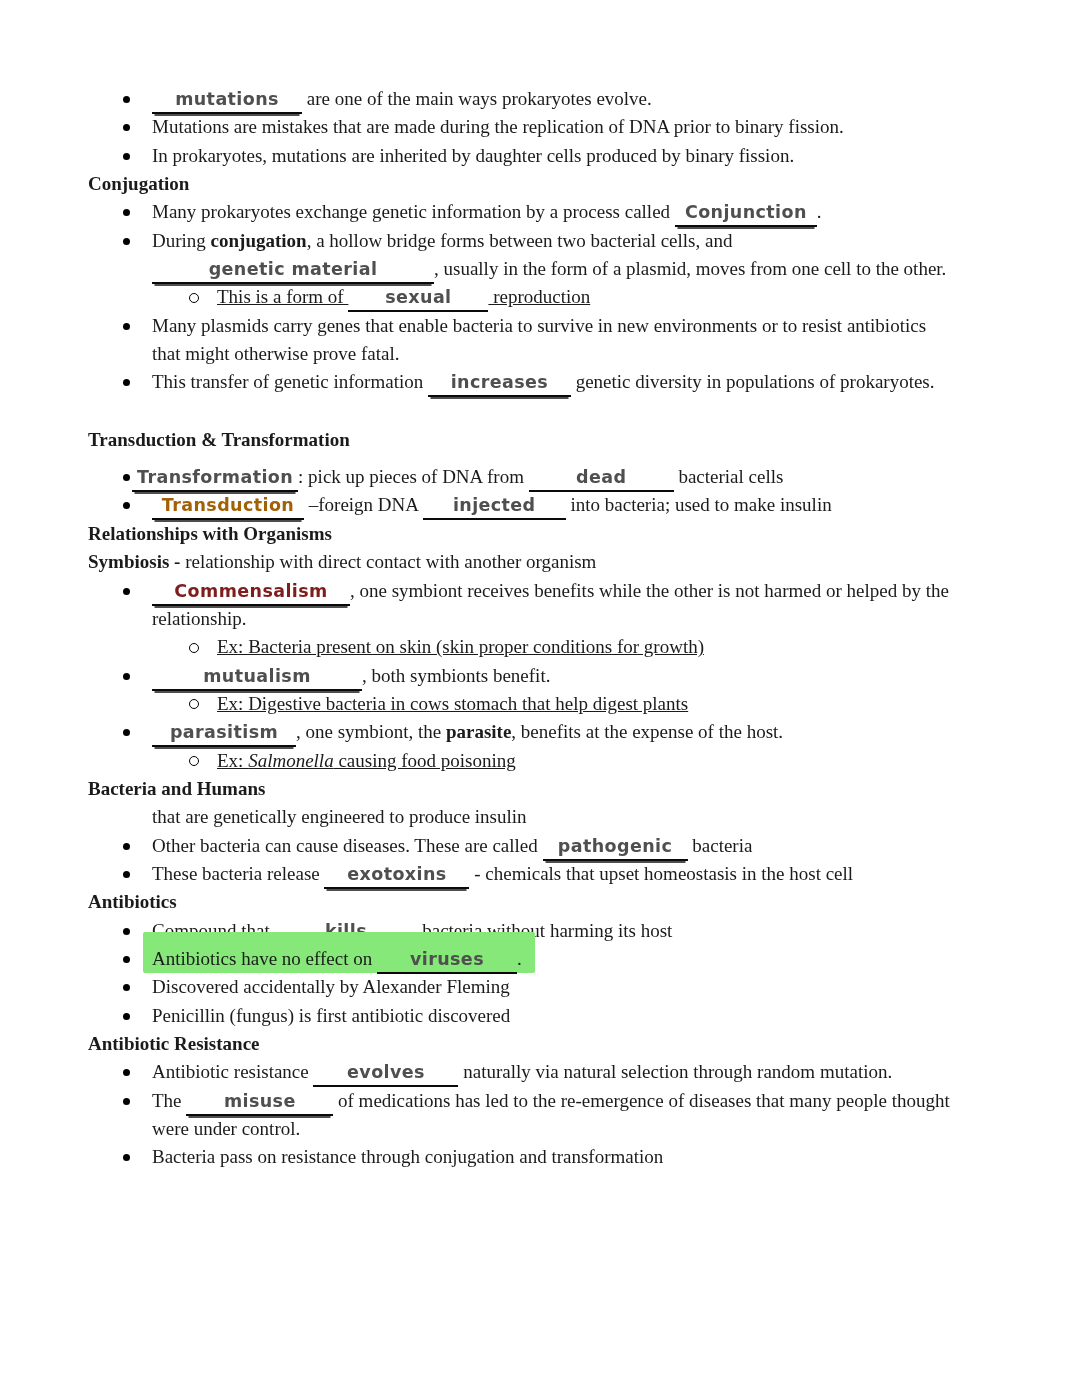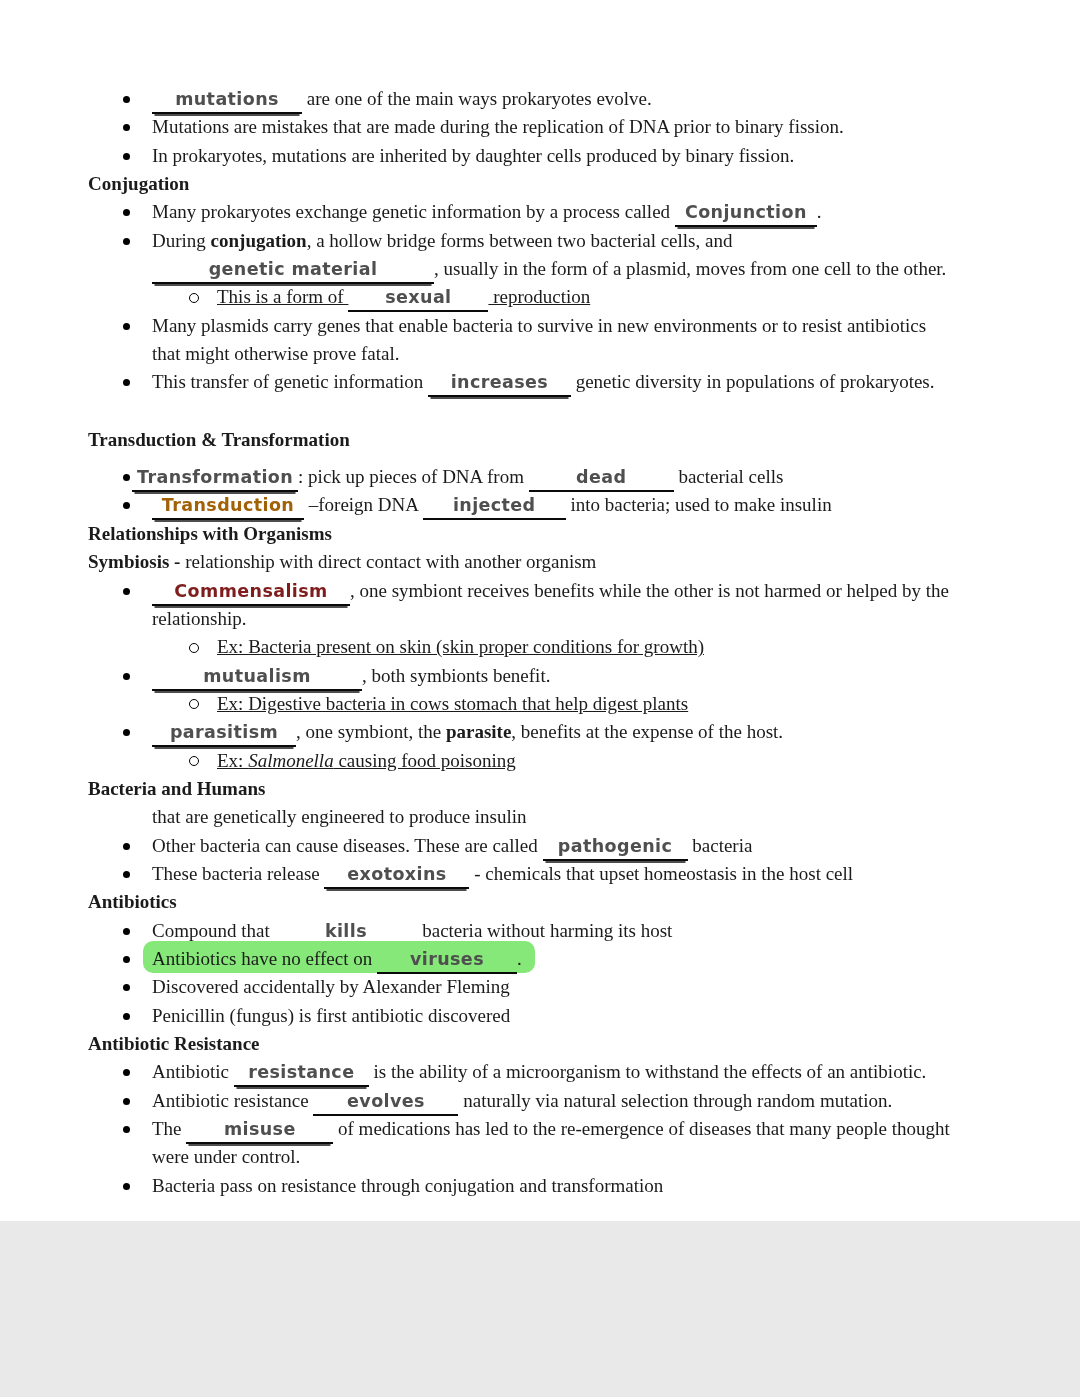--- a/index.html
+++ b/index.html
@@ -1,19 +1,19 @@
 <!DOCTYPE html>
 <html><head>
 <meta charset="utf-8">
 <style>
   html,body { margin:0; padding:0; background:#e9e9e9; }
   .page {
     position: relative;
     width: 1080px;
-    height: 1221px;
+    height: 1397px;
     margin: 0 auto;
     background: #ffffff;
     box-sizing: border-box;
     padding: 85px 36px 0 88px;
     font-family: "Liberation Serif", serif;
     font-size: 19px;
     color: #1b1b1b;
     overflow: hidden;
   }
   .line {
@@ -47,22 +47,22 @@
     font-family: "DejaVu Sans", sans-serif;
     font-weight: 700;
     font-size: 17.5px;
     letter-spacing: 0.4px;
     color: #4f4f4f;
     line-height: 26px;
   }
   .blank.dbl { box-shadow: 0 4.5px 0 -2.5px #4e4e4e; }
   .blank.left { text-align: center; }
   .hl {
-    border-radius: 10px;
-    padding: 7px 13px 4px 9px;
+    border-radius: 2px;
+    padding: 16px 13px 4px 9px;
     margin-left: -9px;
   }
 </style>
 </head>
 <body>
 
 <div class="page">
   <div>
       <div class="line b1"><span class="glyph-dot"></span><span class="blank dbl" style="min-width: 140px; color: rgb(79, 79, 79);">mutations</span><span class="sn"> are one of the main ways prokaryotes evolve.</span></div>
       <div class="line b1"><span class="glyph-dot"></span><span class="sn">Mutations are mistakes that are made during the replication of DNA prior to binary fission.</span></div>
@@ -92,19 +92,18 @@
       <div class="line h"><span class="sb">Bacteria and Humans</span></div>
       <div class="line cont"><span class="sn">that are genetically engineered to produce insulin</span></div>
       <div class="line b1"><span class="glyph-dot"></span><span class="sn">Other bacteria can cause diseases. These are called </span><span class="blank dbl" style="min-width: 135px; color: rgb(79, 79, 79);">pathogenic</span><span class="sn"> bacteria</span></div>
       <div class="line b1"><span class="glyph-dot"></span><span class="sn">These bacteria release </span><span class="blank dbl left" style="min-width: 135px; color: rgb(79, 79, 79);">exotoxins</span><span class="sn"> - chemicals that upset homeostasis in the host cell</span></div>
       <div class="line h"><span class="sb">Antibiotics</span></div>
       <div class="line b1"><span class="glyph-dot"></span><span class="sn">Compound that </span><span class="blank left" style="min-width: 133px; color: rgb(79, 79, 79);">kills</span><span class="sn"> bacteria without harming its host</span></div>
       <div class="line b1"><span class="glyph-dot"></span><span class="hl" style="background: rgb(133, 232, 120);"><span class="sn">Antibiotics have no effect on </span><span class="blank" style="min-width: 130px; color: rgb(79, 79, 79);">viruses</span><span class="sn">.</span></span></div>
       <div class="line b1"><span class="glyph-dot"></span><span class="sn">Discovered accidentally by Alexander Fleming</span></div>
       <div class="line b1"><span class="glyph-dot"></span><span class="sn">Penicillin (fungus) is first antibiotic discovered</span></div>
       <div class="line h"><span class="sb">Antibiotic Resistance</span></div>
-      <div class="line b1"><span class="glyph-dot"></span><span class="sn">Antibiotic </span><span class="blank dbl" style="min-width: 125px; color: rgb(79, 79, 79);">resistance</span><span class="sn"> is the ability of a microorganism to withstand the effects of an antibiotic.</span></div>
       <div class="line b1"><span class="glyph-dot"></span><span class="sn">Antibiotic resistance </span><span class="blank" style="min-width: 135px; color: rgb(79, 79, 79);">evolves</span><span class="sn"> naturally via natural selection through random mutation.</span></div>
       <div class="line b1"><span class="glyph-dot"></span><span class="sn">The </span><span class="blank dbl" style="min-width: 137px; color: rgb(79, 79, 79);">misuse</span><span class="sn"> of medications has led to the re-emergence of diseases that many people thought</span></div>
       <div class="line cont"><span class="sn">were under control.</span></div>
       <div class="line b1"><span class="glyph-dot"></span><span class="sn">Bacteria pass on resistance through conjugation and transformation</span></div>
     </div>
 </div>
 
 </body></html>

